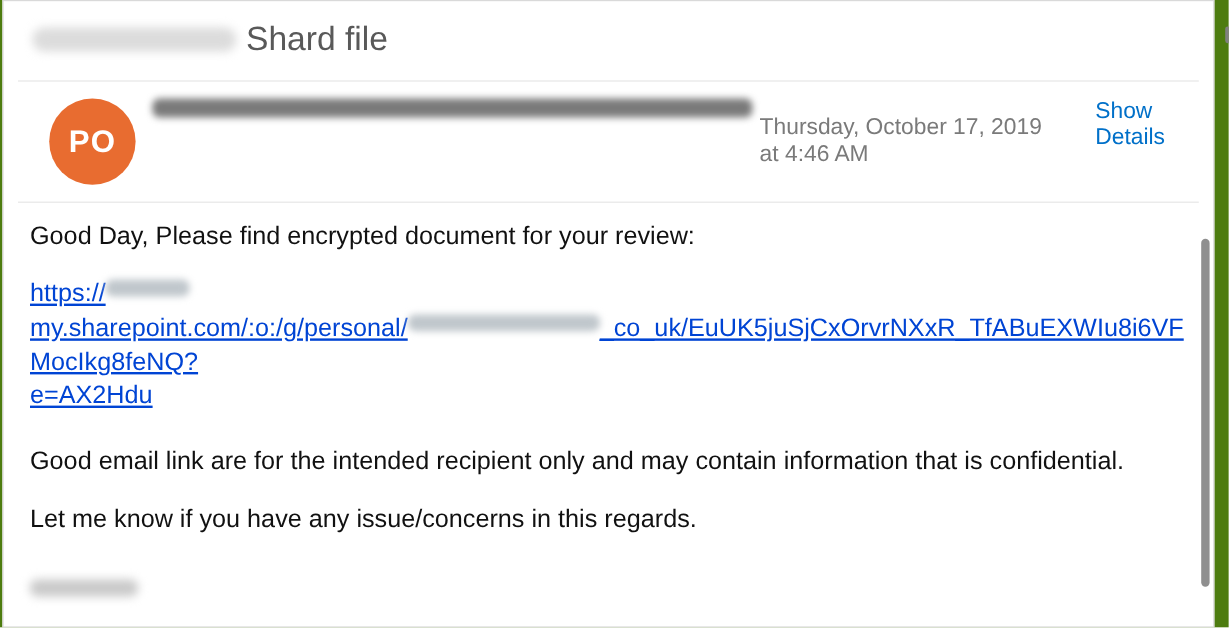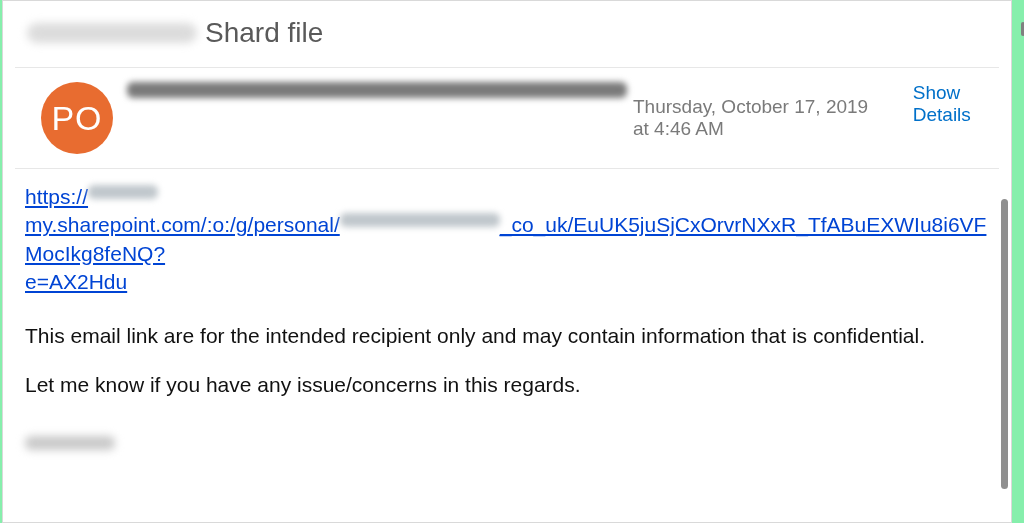--- a/index.html
+++ b/index.html
@@ -1,29 +1,29 @@
 <!DOCTYPE html>
 <html><head>
   <meta charset="utf-8">
   <style>
     * { box-sizing: border-box; margin: 0; padding: 0; }
     html, body { width: 1024px; height: 523px; font-family: -apple-system, Helvetica, Arial, sans-serif; background: #fff; overflow: hidden; }
-    .viewport { width: 1024px; height: 523px; position: relative; background: #86efac; }
+    .viewport { width: 1024px; height: 523px; position: relative; background: #4d7c0f; }
     .email { position: absolute; left: 2px; top: 0; right: 12px; bottom: 0; border: 1px solid #d9d9d9; background: #fff; }
 
     .subject-row { padding: 16px 18px 18px 24px; display: flex; align-items: center; gap: 8px; }
     .blur-pill { display: inline-block; height: 20px; border-radius: 10px; background: #dcdcdc; filter: blur(4px); }
     .blur-scribble { display: inline-block; height: 14px; background: #7a7a7a; border-radius: 6px; filter: blur(3px); }
 
     .subject-text { font-size: 28px; color: #595959; font-weight: 400; }
 
     .hr { height: 1px; background: #e7e7e7; margin: 0 12px; }
 
     .header { display: flex; gap: 14px; padding: 10px 18px 14px 38px; align-items: flex-start; }
-    .avatar { width: 72px; height: 72px; border-radius: 50%; background: #e86c30; color: #fff; display: flex; align-items: center; justify-content: center; font-size: 34px; font-weight: 400; letter-spacing: 1px; flex: none; margin-top: 4px; }
+    .avatar { width: 72px; height: 72px; border-radius: 50%; background: #e86c30; color: #fff; display: flex; align-items: center; justify-content: center; font-size: 26px; font-weight: 700; letter-spacing: 1px; flex: none; margin-top: 4px; }
     .header-meta { display: flex; flex-direction: row; gap: 6px; padding-top: 4px; min-width: 0; flex: 1; }
     .sender-row .blur-scribble { width: 500px; height: 16px; }
     .date { color: #7a7a7a; font-size: 19px; margin-top: 14px;}
     .show-details { color: #0070c9; font-size: 19px; cursor: pointer; margin-left: 34px; }
 
     .body { padding: 14px 16px 18px 22px; font-size: 21px; line-height: 1.35; color: #111; }
     .body p { margin: 0 0 20px 0; }
     .body p.tight { margin-bottom: 11px; }
     a.inline { color: #0044d4; text-decoration: underline; word-break: break-all; }
     .url-mask { display:inline-block; position:relative; }
@@ -54,26 +54,27 @@
           <span class="blur-scribble"></span>
         </div>
         <div class="date">Thursday, October 17, 2019 at 4:46 AM</div>
         <div class="show-details">Show Details</div>
       </div>
     </div>
 
     <div class="hr"></div>
 
     <div class="body">
+      <p>Good Day, Please find encrypted document for your review:</p>
 
       <p class="tight">
         <a class="inline" href="#"><span>https://</span><span class="url-mask" style="width:70px;">&nbsp;&nbsp;&nbsp;&nbsp;&nbsp;&nbsp;&nbsp;<span class="mask"></span></span><br><span>my.sharepoint.com/:o:/g/personal/</span><span class="url-mask" style="width:160px;">&nbsp;&nbsp;&nbsp;&nbsp;&nbsp;&nbsp;&nbsp;&nbsp;&nbsp;&nbsp;&nbsp;&nbsp;&nbsp;&nbsp;&nbsp;&nbsp;&nbsp;&nbsp;&nbsp;&nbsp;&nbsp;<span class="mask"></span></span><span>_co_uk/EuUK5juSjCxOrvrNXxR_TfABuEXWIu8i6VFMocIkg8feNQ?</span><br><span>e=AX2Hdu</span></a>
       </p>
 
-      <p style="margin-top:26px">This email link are for the intended recipient only and may contain information that is confidential.</p>
+      <p style="margin-top:26px">Good email link are for the intended recipient only and may contain information that is confidential.</p>
       <p>Let me know if you have any issue/concerns in this regards.</p>
 
       <div style="margin-top:30px">
         <span class="sig-blur"></span>
         
       </div>
     </div>
 
     <div class="scrollbar"></div>
   </div>

